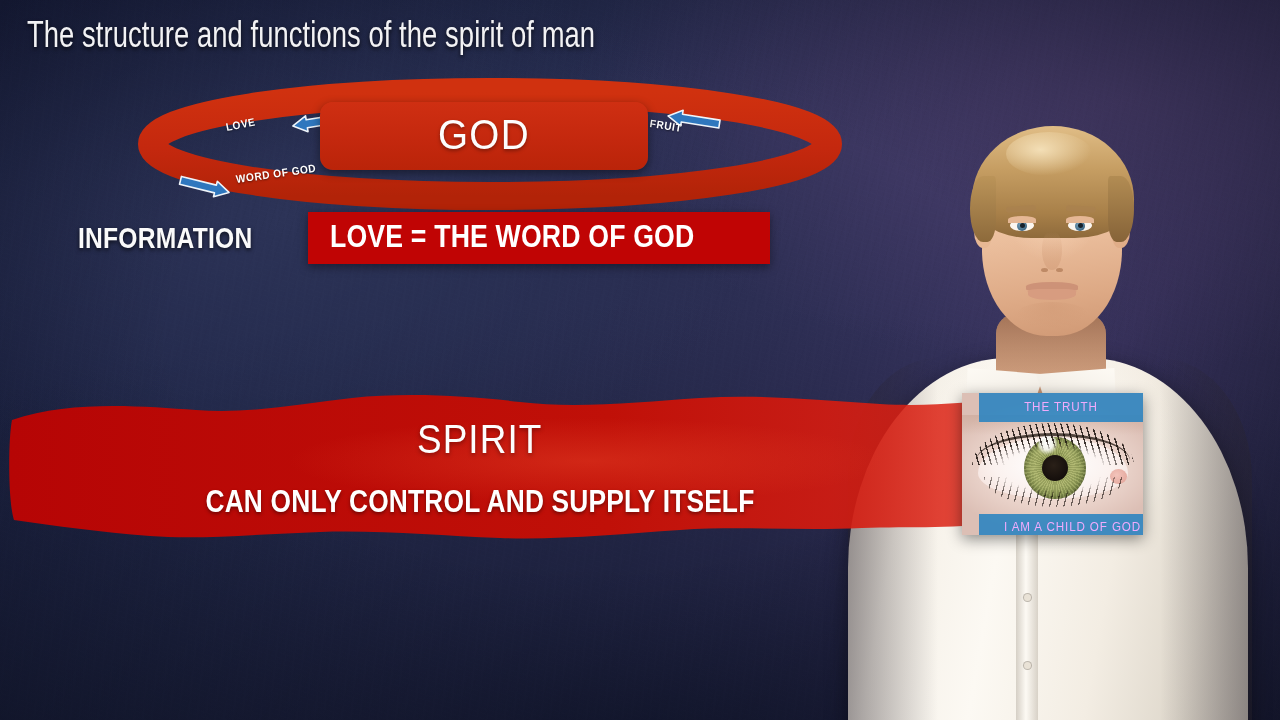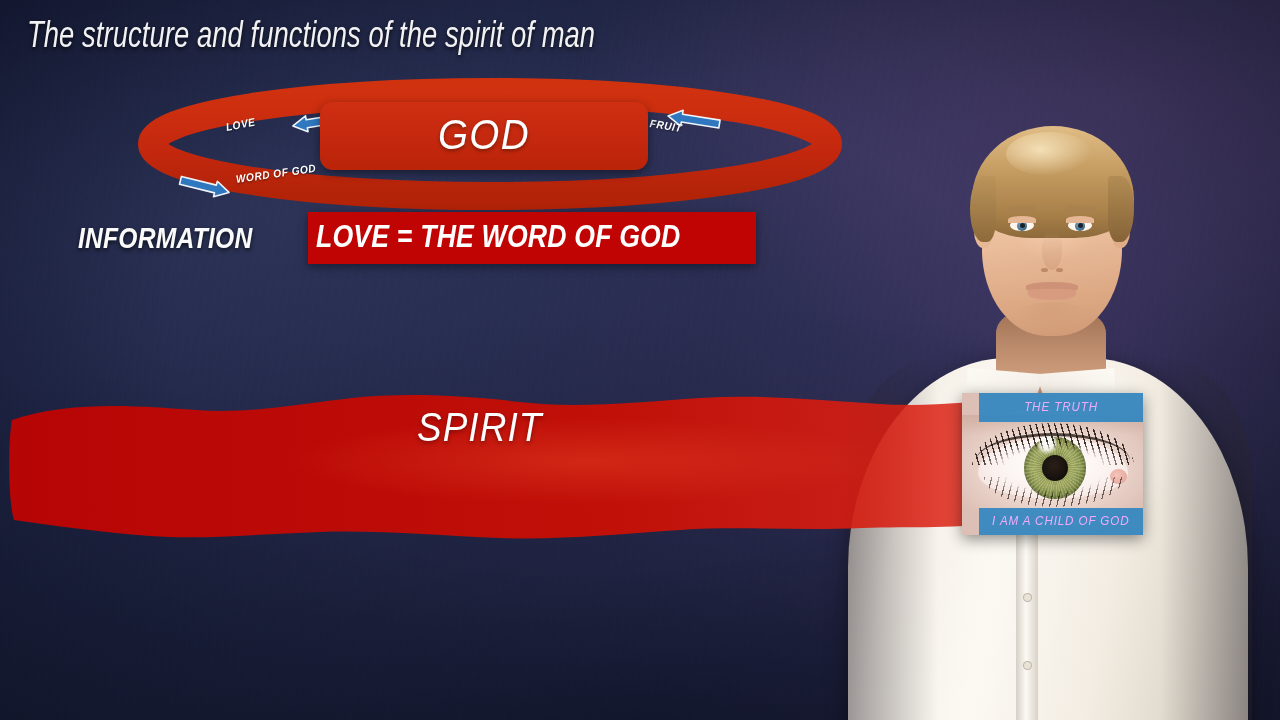--- a/index.html
+++ b/index.html
@@ -8,21 +8,20 @@
     width:1280px; height:720px;
     overflow:hidden;
     background:#10142b;
     font-family:"Liberation Sans", sans-serif;
   }
 
   #slide{
     position:relative;
     width:1280px; height:720px;
     overflow:hidden;
-    font-style:italic;
   }
 
   
   .bg-base{
     position:absolute; inset:0;
     background:
       radial-gradient(ellipse 70% 60% at 88% 14%, #4b3f6e 0%, rgba(75,63,110,0) 62%),
       radial-gradient(ellipse 60% 55% at 22% 30%, #2c3357 0%, rgba(44,51,87,0) 65%),
       radial-gradient(ellipse 120% 90% at 50% 105%, #151a33 0%, rgba(21,26,51,0) 70%),
       linear-gradient(120deg,#1b2142 0%, #232a4c 32%, #2c2e53 55%, #3a3460 78%, #2a2a4c 100%);
@@ -101,21 +100,21 @@
   }
   #info-label{
     font-size:30px; font-weight:700;
     color:#fafafa; letter-spacing:.3px;
     transform:scaleX(.82); transform-origin:left center;
     white-space:nowrap;
     text-shadow:0 2px 5px rgba(0,0,0,.7);
   }
   #info-box{
     background:#c00404;
-    padding:7px 16px 9px 8px;
+    padding:7px 16px 9px 22px;
     box-shadow:0 3px 9px rgba(0,0,0,.40);
   }
   #info-box-text{
     font-size:31px; font-weight:700;
     color:#fff; letter-spacing:.2px;
     transform:scaleX(.86); transform-origin:left center;
     display:block;
     white-space:nowrap;
   }
 
@@ -131,21 +130,21 @@
 
   
   #band-wrap{
     position:absolute; left:0; top:380px;
     width:1010px; height:175px;
     pointer-events:none;
   }
   #band-wrap svg{ display:block; }
 
   #spirit-text{
-    position:absolute; left:0; width:960px; top:404px;
+    position:absolute; left:0; width:960px; top:416px;
     text-align:center;
     font-size:41px; font-weight:400;
     color:#fdfdfd; letter-spacing:1.2px;
     text-shadow:0 2px 5px rgba(0,0,0,.35);
   }
   #spirit-text span{ display:inline-block; transform:scaleX(.9); }
 
   #spirit-sub{
     position:absolute; left:0; width:960px; top:484px;
     text-align:center;
@@ -296,21 +295,21 @@
   .card-band{
     position:absolute; left:17px; right:0;
     background:rgba(41,131,192,.88);
     color:#f0abfc;
     font-size:12px; font-weight:400;
     letter-spacing:.9px;
     text-align:center;
     z-index:3;
   }
   #card-top{ top:0; height:29px; line-height:29px; }
-  #card-bottom{ bottom:0; height:27px; line-height:27px; }
+  #card-bottom{ bottom:0; height:21px; line-height:27px;text-align:right; }
   #card-top span,#card-bottom span{ display:inline-block; transform:scaleX(.97); }
 
   .eye-photo{
     position:absolute; inset:0;
     background:
       radial-gradient(ellipse 62% 46% at 50% 52%, #f7e4dc 0%, #f2ded6 40%, #e7cfc6 70%, #dcbfb5 100%),
       linear-gradient(180deg,#f4e1d8 0%, #eed9d0 100%);
   }
   .sclera{
     position:absolute; left:16px; top:44px; width:150px; height:62px;
@@ -491,20 +490,23 @@
                C 258,154 200,160 150,156
                C 100,152 56,146 14,140
                C 8,122 8,60 12,40 Z" fill="url(#bandGrad)"></path>
       <path d="M12,40 C 70,20 140,26 196,30 C 250,34 300,24 352,18 C 408,12 470,16 520,22 C 576,29 640,22 700,18 C 760,14 820,20 880,24 C 930,27 970,22 1008,18 L 1008,140 C 960,150 910,146 862,148 C 800,151 740,146 680,150 C 620,154 560,160 500,158 C 440,156 380,150 320,152 C 258,154 200,160 150,156 C 100,152 56,146 14,140 C 8,122 8,60 12,40 Z" fill="url(#bandSheen)"></path>
     </svg>
   </div>
 
   <div id="spirit-text">
     <span>SPIRIT</span>
   </div>
+  <div id="spirit-sub">
+    <span>CAN ONLY CONTROL AND SUPPLY ITSELF</span>
+  </div>
 
   <div id="truth-card">
     <div class="eye-photo">
       <div class="brow-shadow"></div>
       <div class="sclera"></div>
       <div class="iris-big"></div>
       <div class="iris-rays"></div>
       <div class="pupil-big"></div>
       <div class="glint"></div>
       <div class="tearduct"></div>

